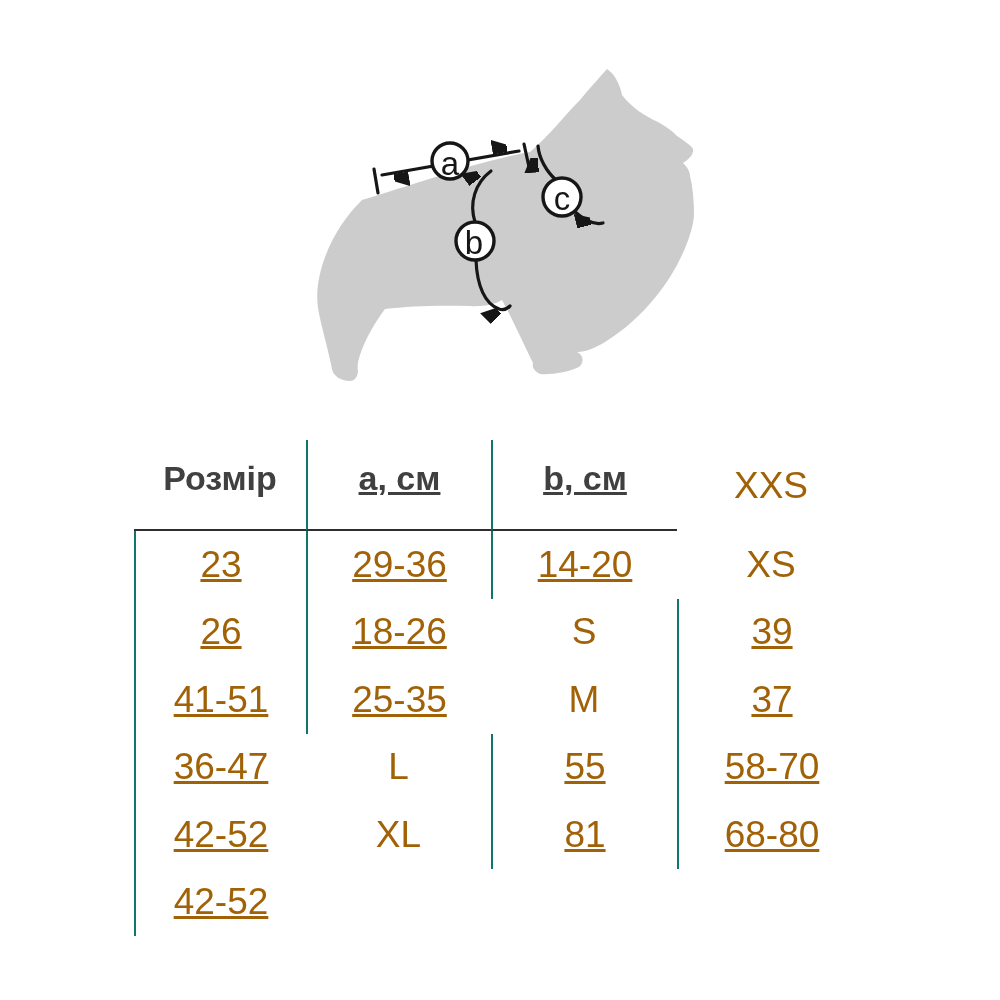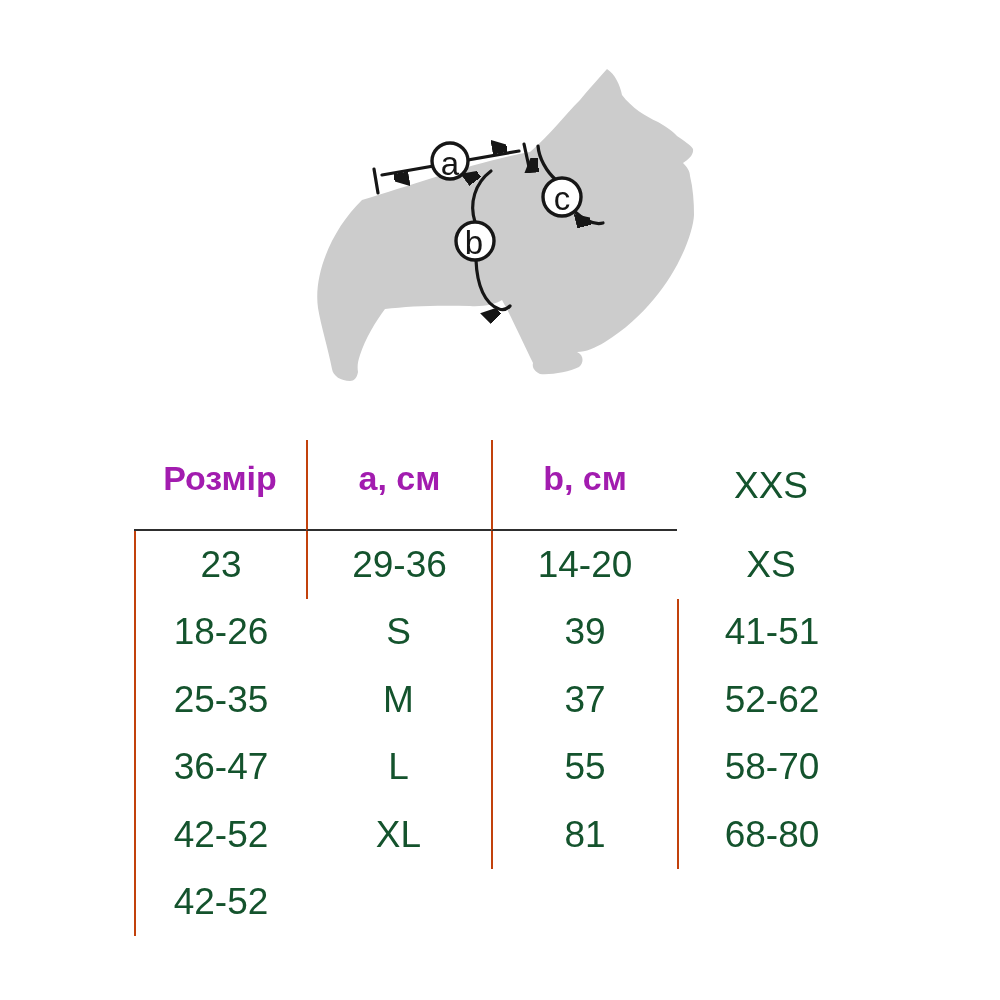--- a/index.html
+++ b/index.html
@@ -10,24 +10,24 @@
   .sil{fill:#cccccc;}
   .arrow{stroke:#161616;stroke-width:3.2;fill:none;stroke-linecap:round;}
   .tick{stroke:#161616;stroke-width:3.2;stroke-linecap:round;}
   .badge{fill:#ffffff;stroke:#161616;stroke-width:3.4;}
   .badge-label{font-family:"Liberation Sans",sans-serif;font-size:33px;fill:#161616;
                text-anchor:middle;dominant-baseline:central;}
   
   .size-table{position:absolute;left:134px;top:440px;display:grid;
               grid-template-columns:172px 185px 186px 188px;
               grid-template-rows:91px repeat(6,67.5px);}
-  .th,.cell{display:flex;align-items:center;justify-content:center;color:#a21caf;}
+  .th,.cell{display:flex;align-items:center;justify-content:center;color:#404040;}
   .th{font-size:34px;font-weight:700;padding-bottom:12px;border-bottom:2px solid #2e2e2e;}
-  .cell{font-size:37px;font-weight:400;color:#14532d;}
-  .vline{border-left:2px solid #c2410c;}
+  .cell{font-size:37px;font-weight:400;color:#a16207;}
+  .vline{border-left:2px solid #0f766e;text-decoration:underline;}
 </style>
 </head>
 <body>
 
 <div class="stage">
 
   <svg class="dog" viewBox="0 0 400 340" xmlns="http://www.w3.org/2000/svg">
     <defs>
       <marker id="ah" markerWidth="4.6" markerHeight="4.6" refX="8.2" refY="5" orient="auto-start-reverse" markerUnits="strokeWidth">
         <path d="M0,0 L10,5 L0,10 Z" fill="#161616"></path>
@@ -89,30 +89,30 @@
     <div class="th">Розмір</div>
     <div class="th vline">a, см</div>
     <div class="th vline">b, см</div>
 
     <div class="cell">XXS</div>
     <div class="cell vline">23</div>
     <div class="cell vline">29-36</div>
     <div class="cell vline">14-20</div>
 
     <div class="cell">XS</div>
+    <div class="cell vline">26</div>
     <div class="cell vline">18-26</div>
 
     <div class="cell">S</div>
     <div class="cell vline">39</div>
     <div class="cell vline">41-51</div>
     <div class="cell vline">25-35</div>
 
     <div class="cell">M</div>
     <div class="cell vline">37</div>
-    <div class="cell vline">52-62</div>
     <div class="cell vline">36-47</div>
 
     <div class="cell">L</div>
     <div class="cell vline">55</div>
     <div class="cell vline">58-70</div>
     <div class="cell vline">42-52</div>
 
     <div class="cell">XL</div>
     <div class="cell vline">81</div>
     <div class="cell vline">68-80</div>

